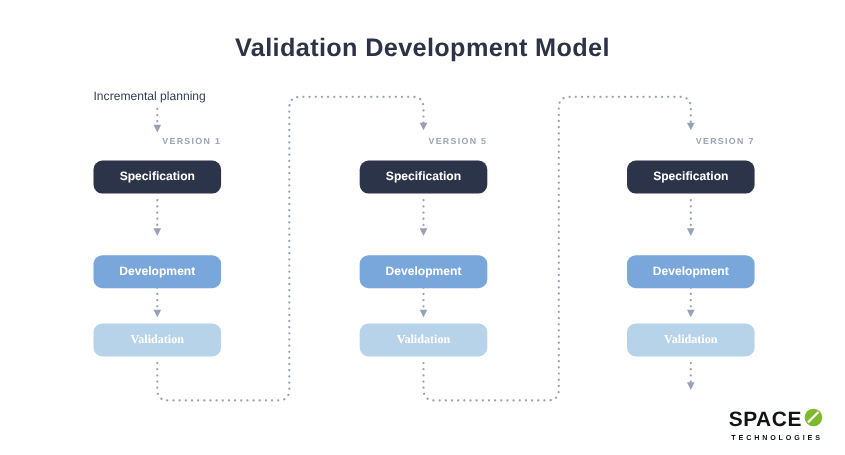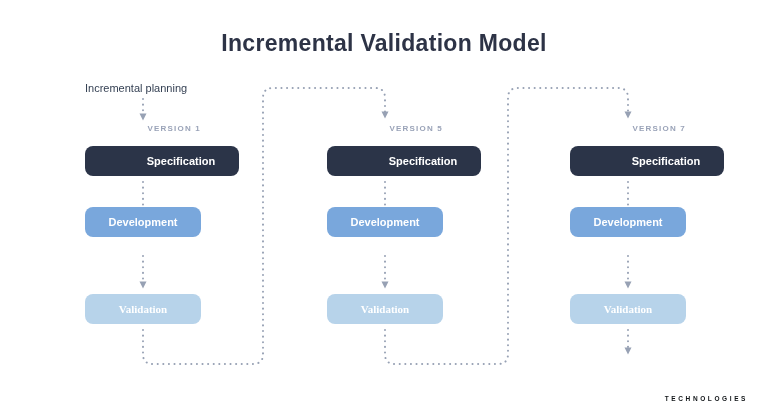--- a/index.html
+++ b/index.html
@@ -40,22 +40,22 @@
     font-size:8px; font-weight:700;
     letter-spacing:1.2px;
     color:var(--version-label,#9aa3b8);
   }
   .box {
     position:absolute; left:0; width:116px; height:30px;
     border-radius:8px;
     display:flex; align-items:center; justify-content:center;
     font-size:11px; font-weight:700; color:#ffffff;
   }
-  .box.spec { top:22px; background:var(--specification-bg,#2b3448);padding-left:38px; }
-  .box.dev  { top:83px; background:var(--development-bg,#79a7dc); }
+  .box.spec { top:22px; background:var(--specification-bg,#2b3448); }
+  .box.dev  { top:108px; background:var(--development-bg,#79a7dc); }
   .box.val  { top:170px; background:var(--validation-bg,#b7d3ea);font-family:Liberation Serif, serif; }
   .logo {
     position:absolute; right:20px; bottom:12px;
     text-align:right;
   }
   .logo-top { display:flex; align-items:center; justify-content:flex-end; gap:2px; }
   .logo-brand {
     font-size:19px; font-weight:700; color:#101417; letter-spacing:0.5px;
   }
   .logo-mark { display:inline-block; }
@@ -63,21 +63,21 @@
   .logo-sub {
     font-size:6.5px; font-weight:700; color:#101417;
     letter-spacing:2.6px; margin-top:2px;
   }
 </style>
 </head>
 <body>
 
 <div class="canvas">
 
-  <div class="title">Incremental Validation Model</div>
+  <div class="title">Validation Development Model</div>
 
   <div class="planning-label">Incremental planning</div>
 
   <svg class="connectors" viewBox="0 0 768 414" xmlns="http://www.w3.org/2000/svg">
     <defs>
       <marker id="arrow" markerWidth="8" markerHeight="8" refX="4" refY="4" orient="auto" markerUnits="userSpaceOnUse">
         <path class="arrowhead" d="M0.5,0.5 L7.5,4 L0.5,7.5 Z"></path>
       </marker>
     </defs>
 
@@ -114,16 +114,25 @@
   </div>
 
   <div class="column col-3">
     <div class="version-label">VERSION 7</div>
     <div class="box spec">Specification</div>
     <div class="box dev">Development</div>
     <div class="box val">Validation</div>
   </div>
 
   <div class="logo">
+    <div class="logo-top">
+      <span class="logo-brand">SPACE</span>
+      <span class="logo-mark">
+        <svg width="17" height="17" viewBox="0 0 17 17" xmlns="http://www.w3.org/2000/svg">
+          <circle class="logo-circle" cx="8.5" cy="8.5" r="8"></circle>
+          <line x1="3.5" y1="13" x2="13" y2="3.5" stroke="#ffffff" stroke-width="2"></line>
+        </svg>
+      </span>
+    </div>
     <div class="logo-sub">TECHNOLOGIES</div>
   </div>
 
 </div>
 
 </body></html>

